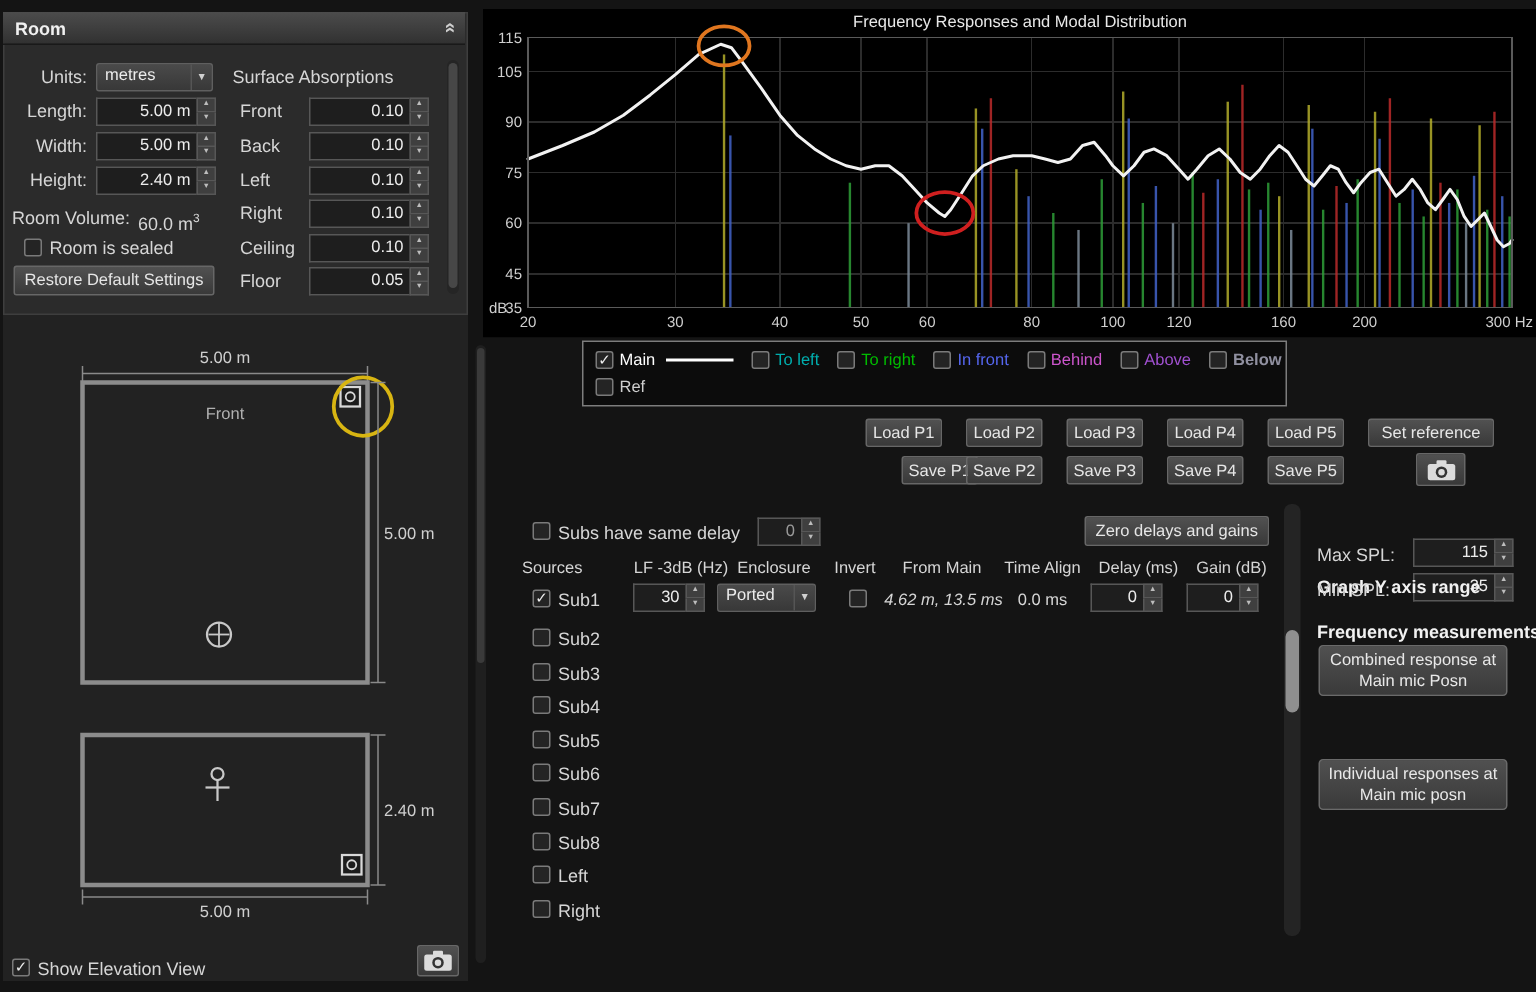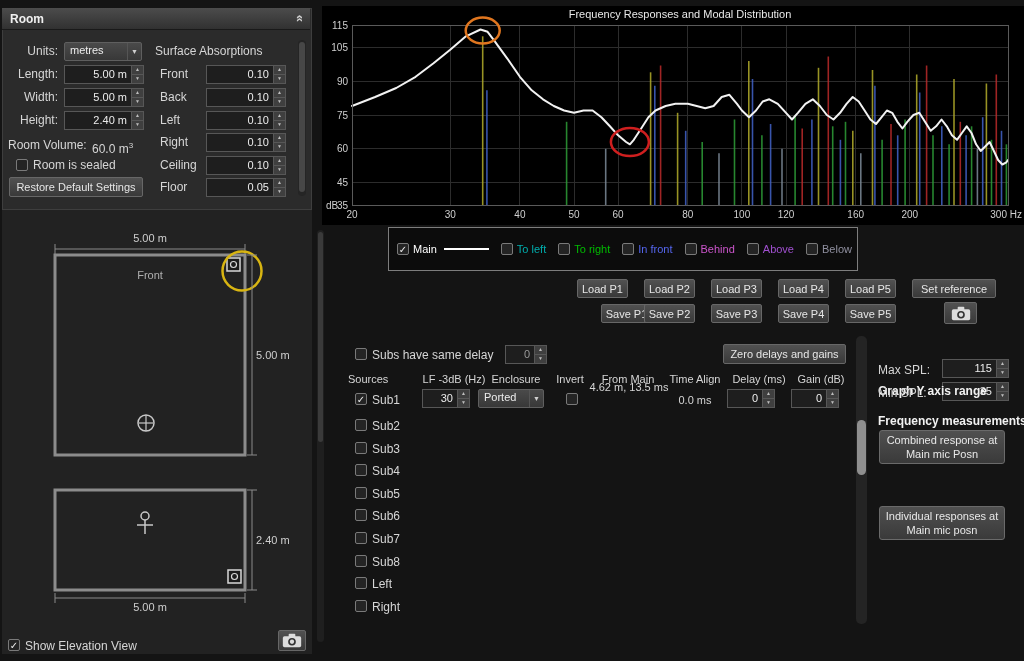--- a/index.html
+++ b/index.html
@@ -246,21 +246,21 @@
         <div class="spin-btns">
           <div class="spin-btn">▲</div>
           <div class="spin-btn">▼</div>
         </div>
       </div>
       <div class="dd" style="left: 478px; top: 389px; width: 66px;">
         <div class="dd-val">Ported</div>
         <div class="dd-arr">▼</div>
       </div>
       <span class="cb abs" style="left: 566px; top: 393px;"></span>
-      <div class="lbl center small" style="left: 588px; top: 378px; width: 82px;">4.62 m, 13.5 ms</div>
+      <div class="lbl center small" style="left: 588px; top: 391px; width: 82px; font-style: italic;">4.62 m, 13.5 ms</div>
       <div class="lbl center small" style="left: 666px; top: 391px; width: 58px;">0.0 ms</div>
       <div class="spin" style="left: 727px; top: 389px; width: 48px;">
         <div class="spin-val">0</div>
         <div class="spin-btns">
           <div class="spin-btn">▲</div>
           <div class="spin-btn">▼</div>
         </div>
       </div>
       <div class="spin" style="left: 791px; top: 389px; width: 48px;">
         <div class="spin-val">0</div>
@@ -422,21 +422,27 @@
         <div class="legend-item">
           <span class="cb"></span>
           <span style="color: rgb(204, 85, 204);">Behind</span>
         </div>
         <div class="legend-item">
           <span class="cb"></span>
           <span style="color: rgb(160, 80, 208);">Above</span>
         </div>
         <div class="legend-item">
           <span class="cb"></span>
-          <span style="color: rgb(144, 144, 160);">Below</span>
+          <span style="color: rgb(144, 144, 160); font-weight: bold;">Below</span>
+        </div>
+      </div>
+      <div class="legend-row">
+        <div class="legend-item">
+          <span class="cb"></span>
+          <span style="color: rgb(207, 207, 207);">Ref</span>
         </div>
       </div>
     </div>
 
   <div class="scroll-track" style="left:317px;top:230px;width:7px;height:412px;background:#1f1f1f;">
     <div class="scroll-thumb" style="left:1px;top:2px;width:5px;height:210px;background:#3a3a3a;"></div>
   </div>
   <div class="scroll-track" style="left:856px;top:336px;width:11px;height:288px;">
     <div class="scroll-thumb" style="left:1px;top:84px;width:9px;height:55px;"></div>
   </div>

